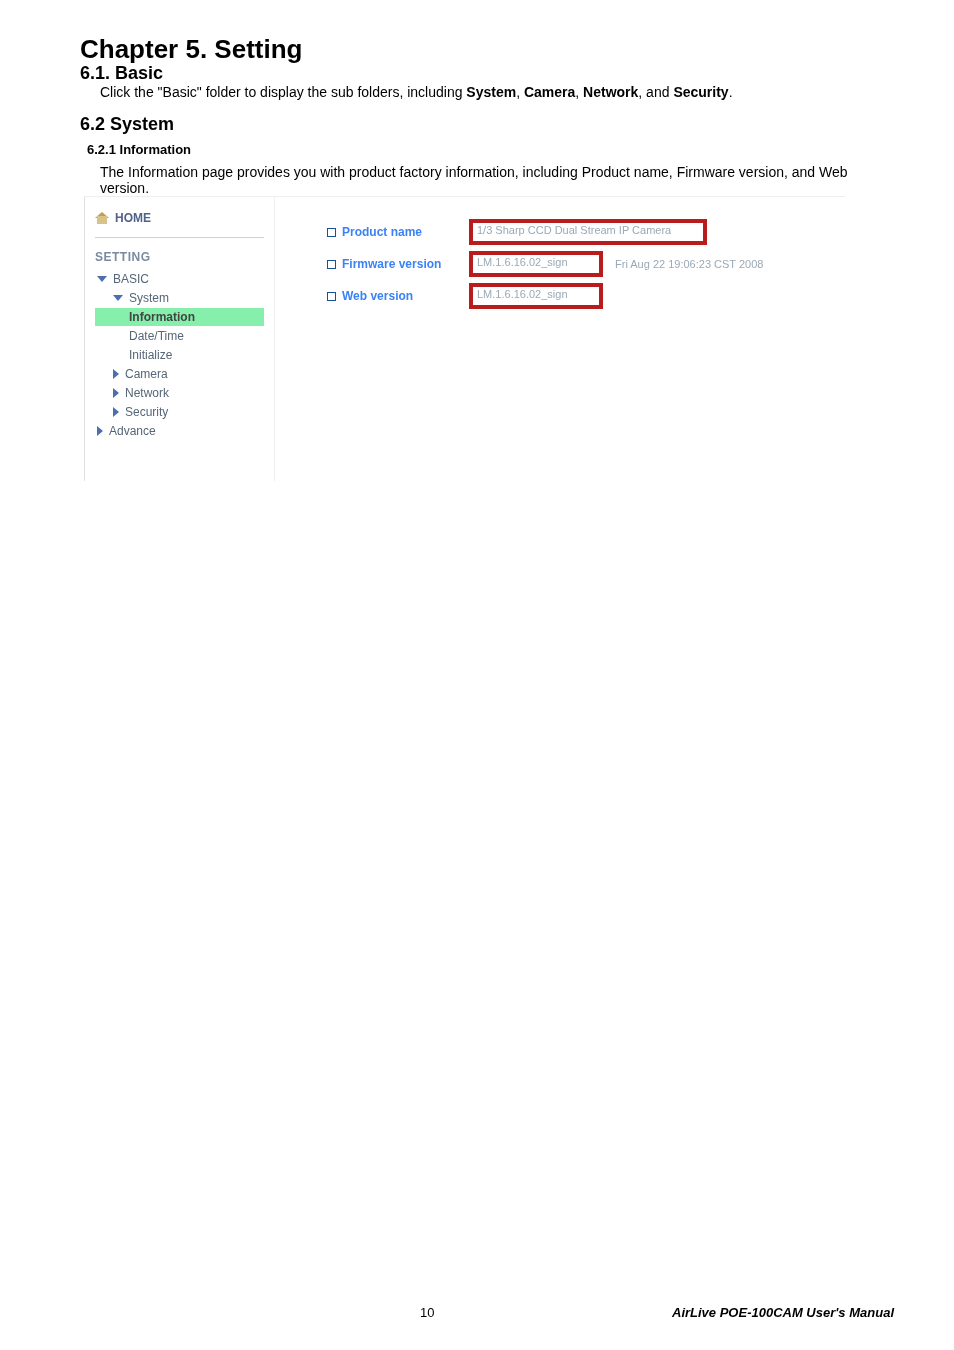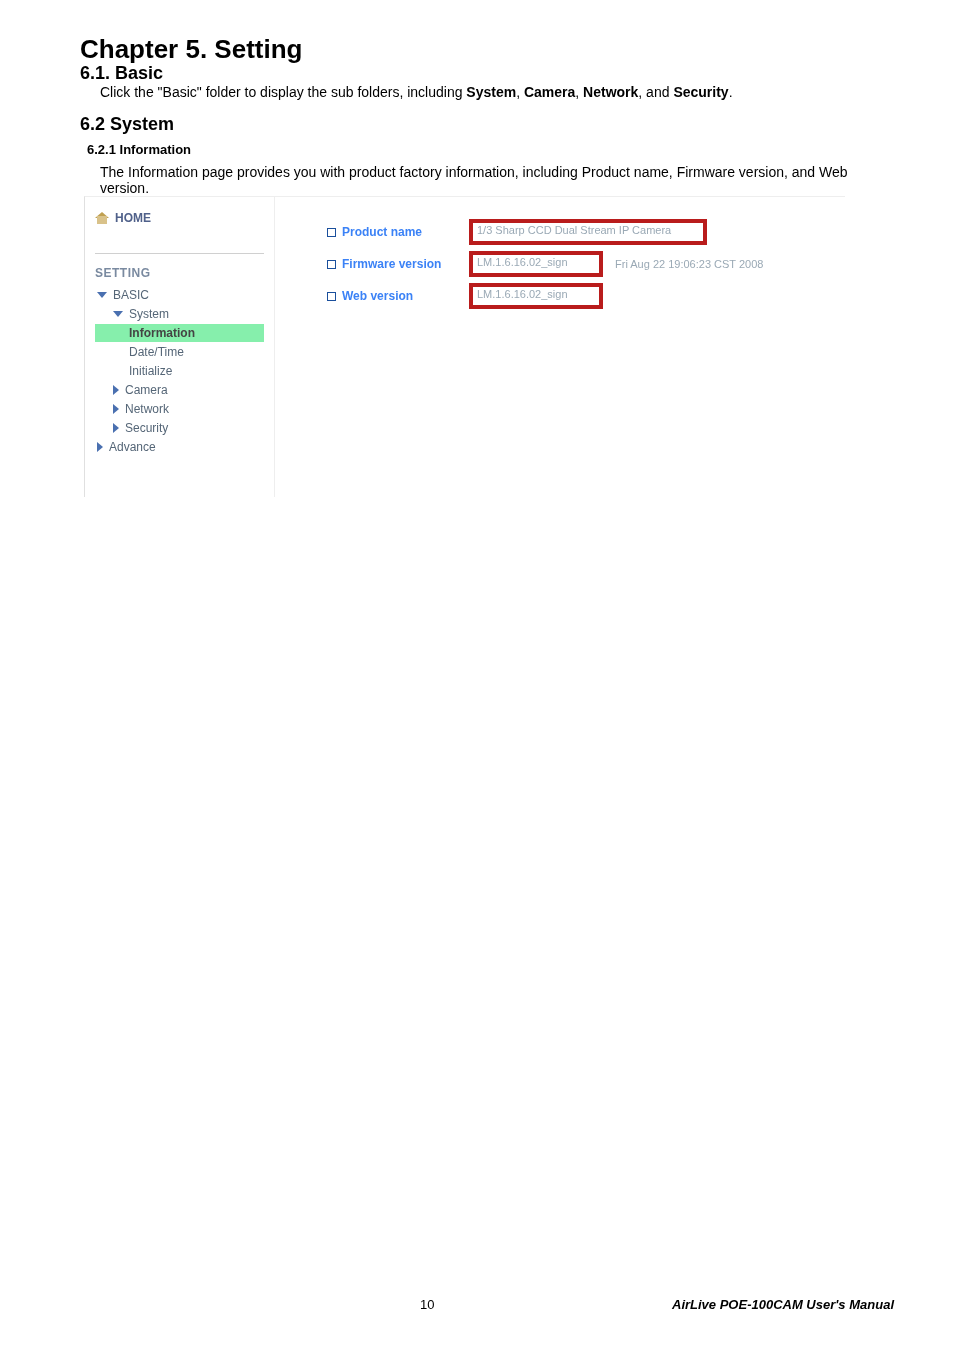--- a/index.html
+++ b/index.html
@@ -65,21 +65,21 @@
     flex: 1;
     padding: 22px 10px 10px 20px;
   }
 
   .home-row {
     display:flex;
     align-items:center;
     gap:6px;
     color:#50618a;
     font-weight:bold;
-    padding-bottom:28px;
+    padding-bottom:12px;
     border-bottom:1px solid #d0d0d0;
   }
   .home-icon {
     width:14px; height:12px;
     position:relative;
   }
   .home-icon::before{
     content:"";
     position:absolute; left:0; top:4px;
     border-left:7px solid transparent;
@@ -159,21 +159,21 @@
   }
   .ro-box.short { width:118px; }
   .ro-tail {
     color:#9aa9b5;
     font-size:11px;
     padding-left:6px;
   }
 
   .footer {
     position:absolute;
-    bottom:38px;
+    bottom:30px;
     left:80px;
     right:60px;
     display:flex;
     justify-content:space-between;
     font-size:13px;
   }
   .footer .pagenum { padding-left:340px; }
   .footer .manual { font-style:italic; font-weight:bold; }
 </style>
 </head>

